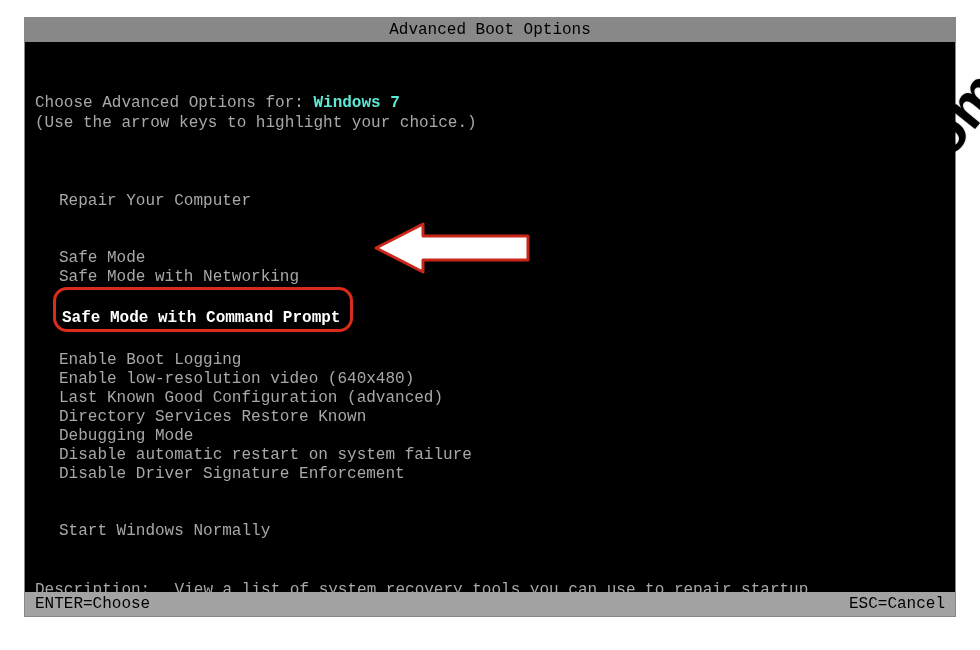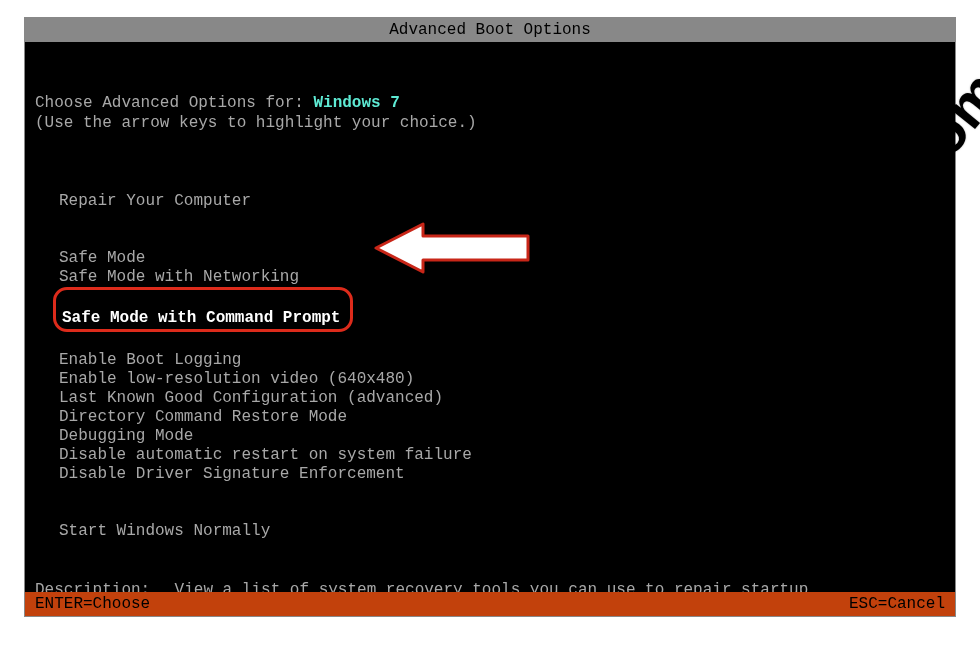--- a/index.html
+++ b/index.html
@@ -83,21 +83,21 @@
       display: inline-block;
       vertical-align: top;
       width: 700px;
       line-height: 19px;
     }
     .footer {
       position: absolute;
       bottom: 0;
       left: 0;
       right: 0;
-      background: #c2410c;
+      background: #a3a3a3;
       color: #000000;
       padding: 3px 10px;
       display: flex;
       justify-content: space-between;
     }
     .arrow-annotation {
       position: absolute;
       left: 368px;
       top: 218px;
       pointer-events: none;
@@ -138,21 +138,21 @@
       <div class="spacer"></div>
       <div class="menu-item">Safe Mode</div>
       <div class="menu-item">Safe Mode with Networking</div>
       <div>
         <span class="selected-item">Safe Mode with Command Prompt</span>
       </div>
       <div class="spacer-small"></div>
       <div class="menu-item">Enable Boot Logging</div>
       <div class="menu-item">Enable low-resolution video (640x480)</div>
       <div class="menu-item">Last Known Good Configuration (advanced)</div>
-      <div class="menu-item">Directory Command Restore Mode</div>
+      <div class="menu-item">Directory Services Restore Known</div>
       <div class="menu-item">Debugging Mode</div>
       <div class="menu-item">Disable automatic restart on system failure</div>
       <div class="menu-item">Disable Driver Signature Enforcement</div>
       <div class="spacer"></div>
       <div class="menu-item">Start Windows Normally</div>
     </div>
 
     <div class="description-block">
       <span class="desc-label">Description:</span>
       <span class="desc-text">View a list of system recovery tools you can use to repair startup problems, run diagnostics, or restore your system.</span>

